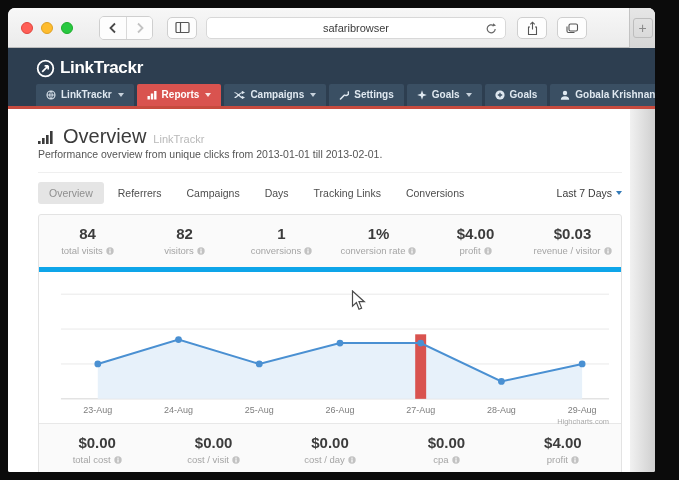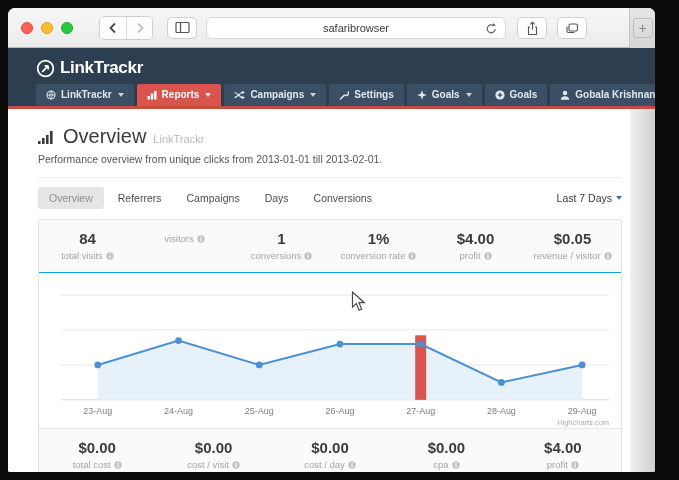--- a/index.html
+++ b/index.html
@@ -50,36 +50,36 @@
 
   
   .main-row { display:flex; height:421px; }
   .content { flex:1; padding:0 8px 0 30px; background:#fff; }
   .edge-strip { width:25px; background:linear-gradient(to right,#f1f1f1,#cfcfcf); }
 
   .heading { padding:16px 0 12px; border-bottom:1px solid #efefef; }
   .heading-line { display:flex; align-items:baseline; gap:7px; }
   .page-title { font-size:20px; color:#3b3b3b; }
   .brand-sub { font-size:11px; color:#b9b9b9; }
-  .subtitle { font-size:10.5px; color:#555; margin-top:5px; }
+  .subtitle { font-size:10.5px; color:#555; }
 
   .tabs-row { display:flex; align-items:center; padding:9px 0 8px; }
   .tab { font-size:10.5px; color:#4d4d4d; padding:5px 11px; margin-right:3px; border-radius:3px; cursor:pointer; }
   .tab.active { background:#e5e5e5; color:#8f8f8f; }
   .date-filter { margin-left:auto; font-size:10.5px; color:#3b3b3b; display:flex; align-items:center; gap:4px; cursor:pointer; }
   .date-filter .caret { width:0; height:0; border-left:3.5px solid transparent;
                         border-right:3.5px solid transparent; border-top:4px solid #337ab7; }
 
   .panel { border:1px solid #e3e3e3; border-radius:3px; background:#fafafa; margin-top:2px; }
   .stats { display:flex; }
   .stat { flex:1; text-align:center; padding:10px 0 11px; }
   .stat-value { font-size:15px; font-weight:bold; color:#3c3c3c; }
   .stat-label { font-size:9.5px; color:#a5a5a5; margin-top:3px; display:flex; align-items:center; justify-content:center; gap:3px; }
 
-  .chart-section { background:#fff; border-top:1px solid #0ea5e9; border-bottom:1px solid #e8e8e8;
+  .chart-section { background:#fff; border-top:5px solid #0ea5e9; border-bottom:1px solid #e8e8e8;
                    padding:6px 0 0; position:relative; height:157px; }
 
   .cursor { position:absolute; left:312px; top:18px; pointer-events:none; }
 </style>
 </head>
 <body>
 
 <div class="window">
 
   <div class="toolbar">
@@ -229,20 +229,21 @@
         </div>
         <div class="subtitle">Performance overview from unique clicks from 2013-01-01 till 2013-02-01.</div>
       </div>
 
       <div class="tabs-row">
         <div id="tabs" style="display:flex">
             <div class="tab active">Overview</div>
             <div class="tab">Referrers</div>
             <div class="tab">Campaigns</div>
             <div class="tab">Days</div>
+            <div class="tab">Tracking Links</div>
             <div class="tab">Conversions</div>
           </div>
         <div class="date-filter">
           <span>Last 7 Days</span>
           <span class="caret"></span>
         </div>
       </div>
 
       <div class="panel">
         <div class="stats" id="stats-top">
@@ -253,20 +254,21 @@
                 <span style="display: inline-flex;">
                   <svg width="8" height="8" viewBox="0 0 8 8">
                     <circle cx="4" cy="4" r="3.7" fill="#c2c2c2"></circle>
                     <rect x="3.4" y="1.6" width="1.2" height="1.2" fill="#fff"></rect>
                     <rect x="3.4" y="3.4" width="1.2" height="3" fill="#fff"></rect>
                   </svg>
                 </span>
               </div>
             </div>
             <div class="stat">
+              <div class="stat-value">82</div>
               <div class="stat-label">
                 <span>visitors</span>
                 <span style="display: inline-flex;">
                   <svg width="8" height="8" viewBox="0 0 8 8">
                     <circle cx="4" cy="4" r="3.7" fill="#c2c2c2"></circle>
                     <rect x="3.4" y="1.6" width="1.2" height="1.2" fill="#fff"></rect>
                     <rect x="3.4" y="3.4" width="1.2" height="3" fill="#fff"></rect>
                   </svg>
                 </span>
               </div>
@@ -304,21 +306,21 @@
                 <span style="display: inline-flex;">
                   <svg width="8" height="8" viewBox="0 0 8 8">
                     <circle cx="4" cy="4" r="3.7" fill="#c2c2c2"></circle>
                     <rect x="3.4" y="1.6" width="1.2" height="1.2" fill="#fff"></rect>
                     <rect x="3.4" y="3.4" width="1.2" height="3" fill="#fff"></rect>
                   </svg>
                 </span>
               </div>
             </div>
             <div class="stat">
-              <div class="stat-value">$0.05</div>
+              <div class="stat-value">$0.03</div>
               <div class="stat-label">
                 <span>revenue / visitor</span>
                 <span style="display: inline-flex;">
                   <svg width="8" height="8" viewBox="0 0 8 8">
                     <circle cx="4" cy="4" r="3.7" fill="#c2c2c2"></circle>
                     <rect x="3.4" y="1.6" width="1.2" height="1.2" fill="#fff"></rect>
                     <rect x="3.4" y="3.4" width="1.2" height="3" fill="#fff"></rect>
                   </svg>
                 </span>
               </div>

